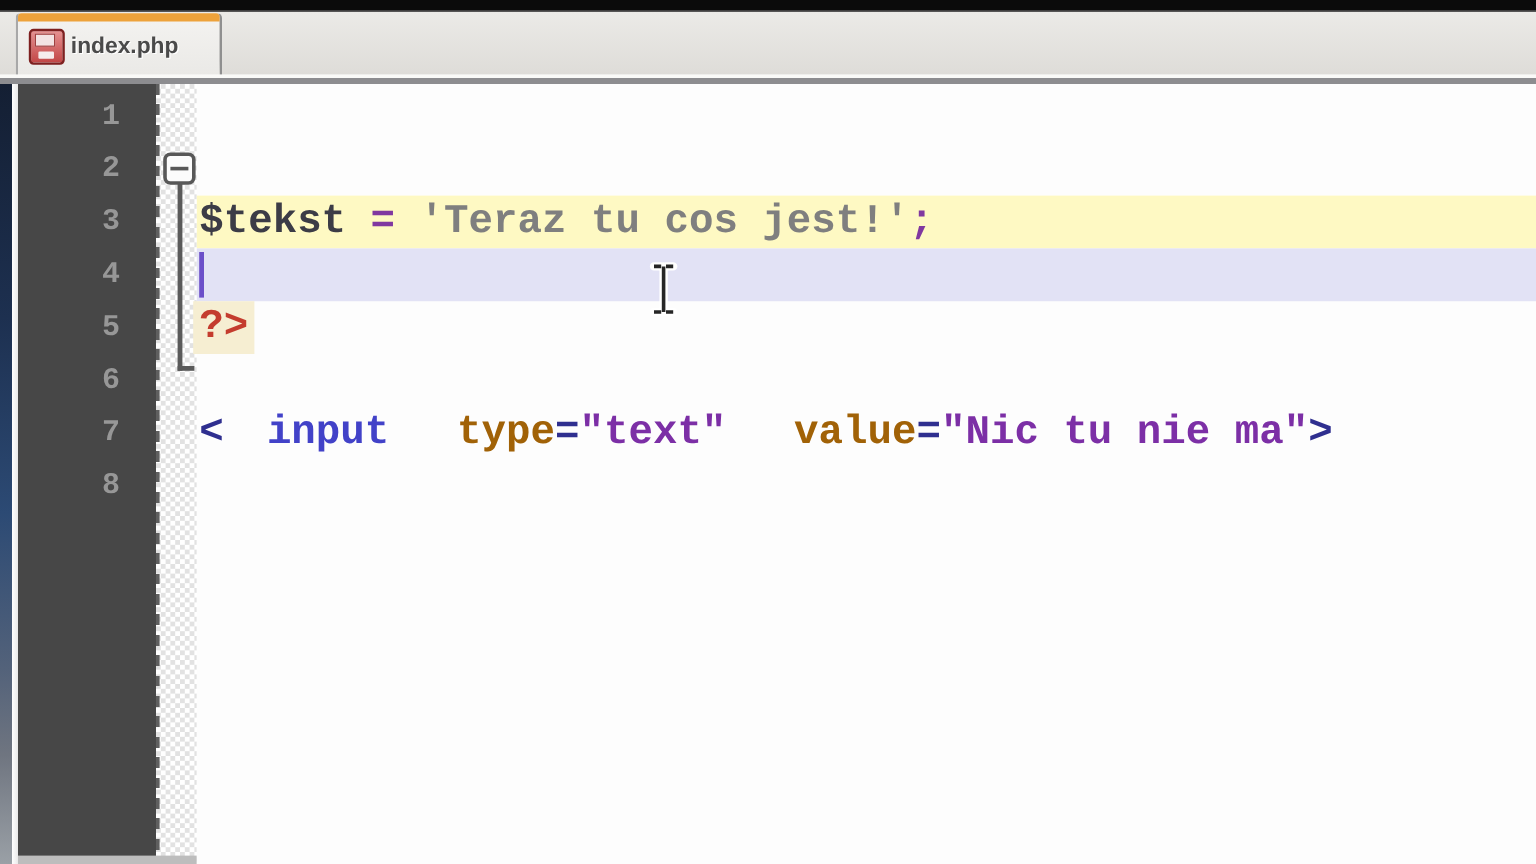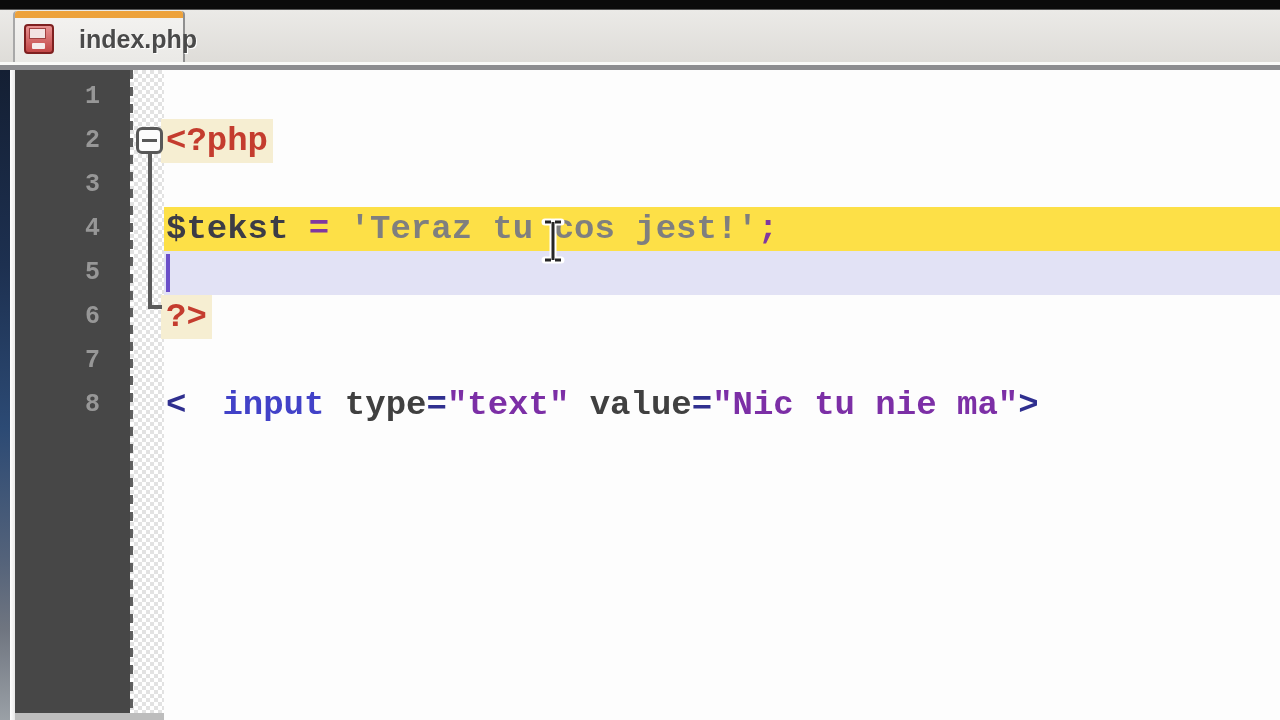--- a/index.html
+++ b/index.html
@@ -14,22 +14,22 @@
            background:linear-gradient(180deg,#ebeae7,#dedcd8);border-top:1px solid #555;}
   .tab-bar-light-edge{position:absolute;left:0;top:62px;width:1280px;height:3px;background:#fafaf8;}
   .editor-top-border{position:absolute;left:0;top:65px;width:1280px;height:5px;background:#8d8d90;}
 
   .tab{position:absolute;left:13px;top:1px;width:172px;height:52px;
        background:linear-gradient(180deg,#f4f3f1,#eae9e6);
        border-left:2px solid #a8a8a8;border-right:2px solid #8f8f8f;
        border-radius:4px 4px 0 0;box-sizing:border-box;}
   .tab-accent{position:absolute;left:0;top:0;width:100%;height:7px;background:#eda23b;
               border-radius:3px 3px 0 0;}
-  .tab-label{position:absolute;left:64px;top:0;height:52px;line-height:56px;
-             font-size:25px;font-weight:bold;color:#4a4a4a;text-shadow:1px 1px 0 #ffffff;}
+  .tab-label{position:absolute;left:44px;top:0;height:52px;line-height:56px;
+             font-size:19px;font-weight:bold;color:#4a4a4a;text-shadow:1px 1px 0 #ffffff;}
 
   
   .floppy{position:absolute;left:9px;top:13px;width:30px;height:30px;
           background:linear-gradient(180deg,#e79191,#c24747);
           border:2px solid #7e2020;border-radius:4px;box-sizing:border-box;}
   .floppy:before{content:"";position:absolute;left:3px;top:2px;width:15px;height:9px;
           background:#f3e3e3;border:1px solid #a04040;}
   .floppy:after{content:"";position:absolute;left:6px;bottom:3px;width:13px;height:6px;
           background:#f6ecec;border-radius:1px;}
 
@@ -57,31 +57,31 @@
   .fold-box:after{content:"";position:absolute;left:3px;top:9px;width:15px;height:3px;background:#585858;}
   .fold-tail{position:absolute;left:148px;top:152px;width:14px;height:157px;box-sizing:border-box;
       border-left:4px solid #5a5a5a;border-bottom:4px solid #5a5a5a;z-index:2;}
 
   
   .code-area-bg{position:absolute;left:164px;top:70px;width:1116px;height:650px;background:#fdfdfd;}
   .code-lines{position:absolute;left:164px;top:75px;width:1116px;}
   .code-line{position:relative;height:44px;line-height:44px;white-space:pre;padding-left:2px;
       font-family:"Liberation Mono",monospace;font-weight:bold;font-size:34px;color:#333;}
   .code-line.current{background:#e2e2f5;}
-  .code-line.php-line{background:#fde047;}
+  .code-line.php-line{background:#fef9c3;}
 
   .php-hl{display:inline-block;height:100%;background:#f6eed2;margin:0 -5px;padding:0 5px;}
 
   .s-php-tag{color:#c43c2e;}
   .s-var{color:#3c3c46;}
   .s-op{color:#8038a0;}
   .s-str{color:#7f7f7f;}
   .s-tag-delim{color:#2f2f8f;}
   .s-tag-name{color:#4242c8;margin-left:36px;}
-  .s-attr{color:#404040;}
+  .s-attr{color:#a16207;margin-left:36px;}
   .s-attr-val{color:#7c2fa6;}
   .s-plain{color:#333333;}
 
   .caret{position:absolute;left:2px;top:3px;width:4px;height:38px;background:#6b4fc9;}
 
   .ibeam{position:absolute;left:541px;top:218px;z-index:6;}
 </style>
 </head>
 <body>
 
@@ -118,21 +118,20 @@
       <div class="gutter-num">6</div>
       <div class="gutter-num">7</div>
       <div class="gutter-num">8</div>
     </div>
 
   <div class="fold-tail"></div>
   <div class="fold-box"></div>
 
   <div class="code-lines">
       <div class="code-line"></div>
-      <div class="code-line"><span class="s-php-tag php-hl">&lt;?php</span></div>
       <div class="code-line"></div>
       <div class="code-line php-line"><span class="s-var">$tekst</span><span class="s-plain"> </span><span class="s-op">=</span><span class="s-plain"> </span><span class="s-str">'Teraz tu cos jest!'</span><span class="s-op">;</span></div>
       <div class="code-line current"><div class="caret"></div></div>
       <div class="code-line"><span class="s-php-tag php-hl">?&gt;</span></div>
       <div class="code-line"></div>
       <div class="code-line"><span class="s-tag-delim">&lt;</span><span class="s-tag-name">input</span><span class="s-plain"> </span><span class="s-attr">type</span><span class="s-tag-delim">=</span><span class="s-attr-val">"text"</span><span class="s-plain"> </span><span class="s-attr">value</span><span class="s-tag-delim">=</span><span class="s-attr-val">"Nic tu nie ma"</span><span class="s-tag-delim">&gt;</span></div>
     </div>
 
   <div class="ibeam">
     <svg width="24" height="46" viewBox="0 0 24 46">

